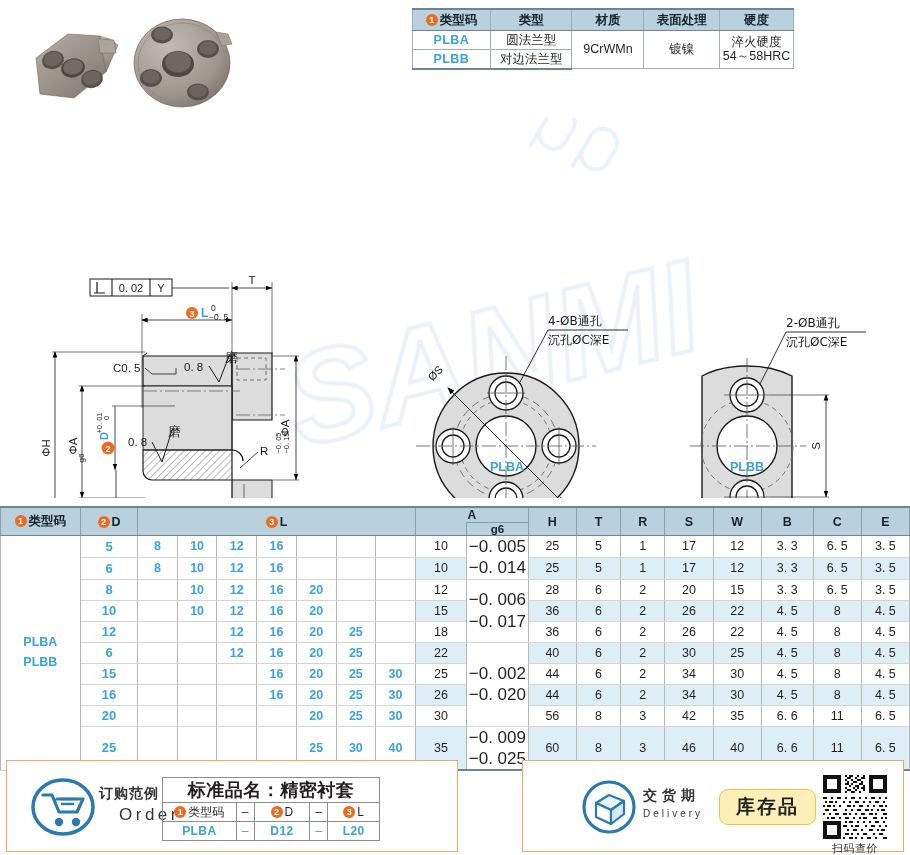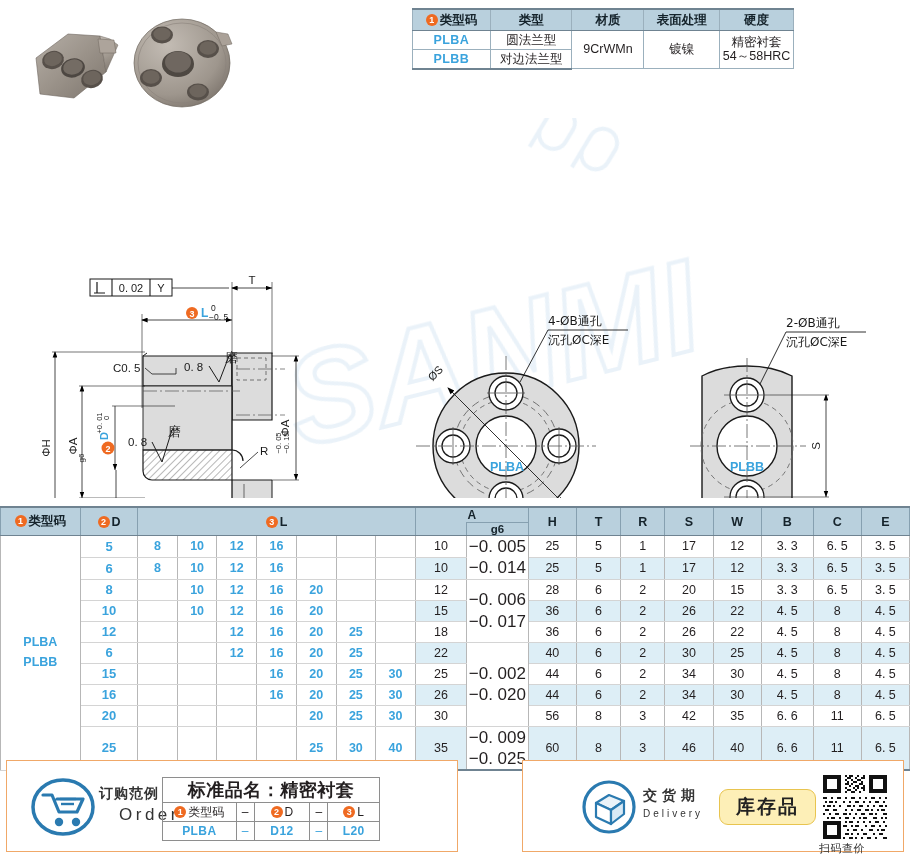--- a/index.html
+++ b/index.html
@@ -111,21 +111,21 @@
   .delivery-icon { position:absolute; left:58px; top:18px; width:56px; height:56px; }
   .delivery-label { position:absolute; left:120px; top:24px; font-size:14px; line-height:1.5; }
   .delivery-label .cn { letter-spacing:5px; font-weight:600; color:#333; }
   .delivery-label .en { letter-spacing:3px; color:#333; font-size:10px; }
   .stock-chip {
     position:absolute; left:196px; top:28px;
     background:#fdefb7; border:1.5px solid #e8c44f; border-radius:9px;
     padding:4px 16px; font-size:19px; font-weight:bold; letter-spacing:2px; color:#222;
   }
   .qr-box { position:absolute; left:298px; top:12px; width:68px; height:68px; }
-  .qr-cap { position:absolute; left:296px; top:80px; width:72px; text-align:left; font-size:11px; letter-spacing:.5px; color:#333; }
+  .qr-cap { position:absolute; left:296px; top:80px; width:72px; text-align:center; font-size:11px; letter-spacing:.5px; color:#333; }
 </style>
 </head>
 <body>
 
 <div class="page">
 
   <div class="top-area">
 
     <div class="photos">
       <svg width="250" height="106" viewBox="0 0 250 106">
@@ -189,21 +189,21 @@
           <th style="width:74px;">硬度</th>
         </tr>
       </thead>
       <tbody>
         <tr>
           <td class="code-blue">PLBA</td>
           <td>圆法兰型</td>
           <td rowspan="2">9CrWMn</td>
           <td rowspan="2">镀镍</td>
           <td rowspan="2">
-            <div>精密衬套</div>
+            <div>淬火硬度</div>
             <div>54～58HRC</div>
           </td>
         </tr>
         <tr>
           <td class="code-blue">PLBB</td>
           <td>对边法兰型</td>
         </tr>
       </tbody>
     </table>
   </div>

